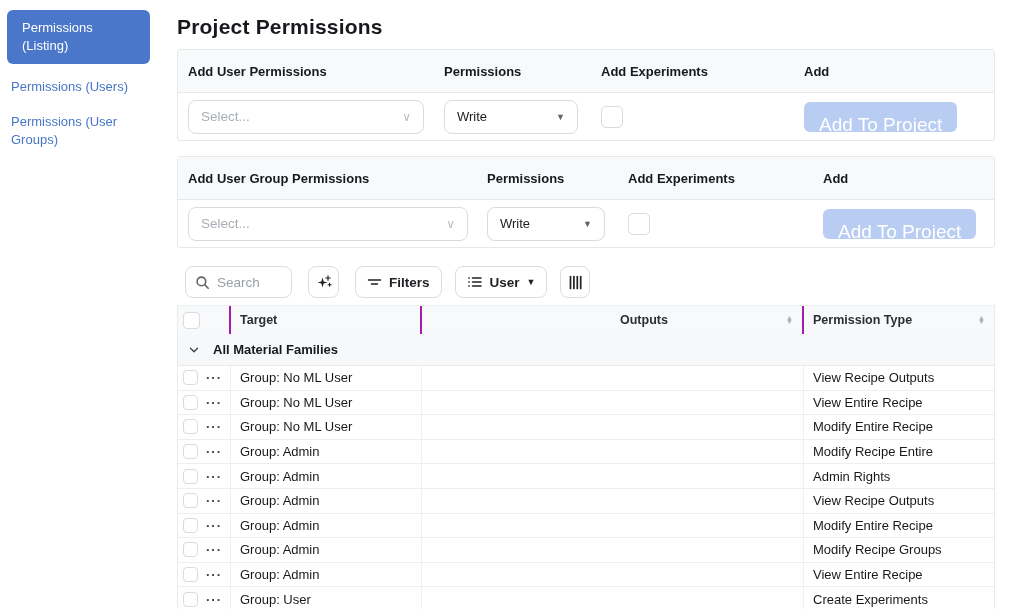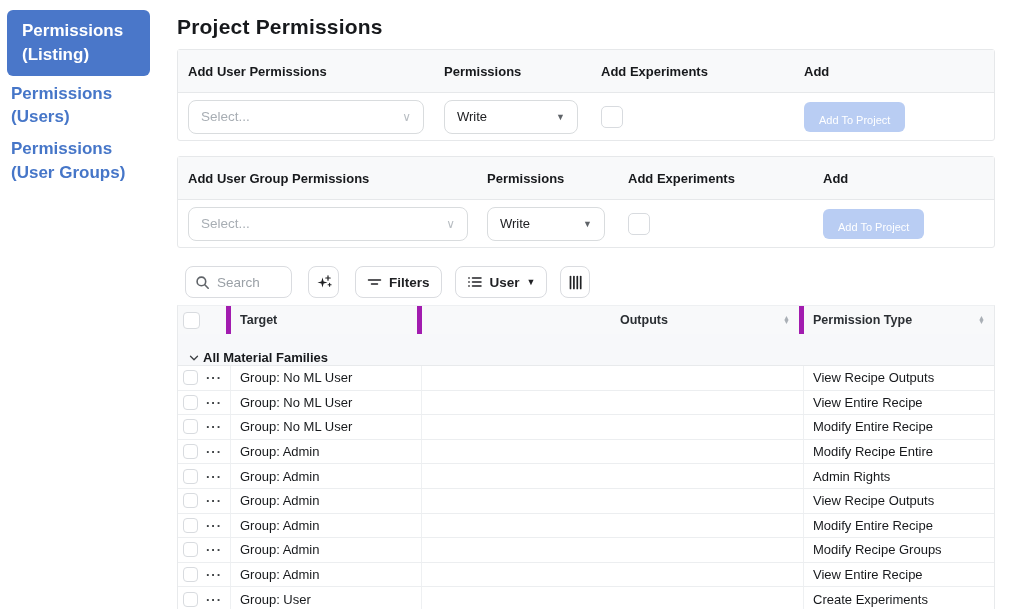--- a/index.html
+++ b/index.html
@@ -2,21 +2,21 @@
 <html><head>
 <meta charset="utf-8">
 <style>
   * { margin:0; padding:0; box-sizing:border-box; }
   html,body { width:1024px; height:609px; background:#fff; overflow:hidden;
     font-family:"Liberation Sans","DejaVu Sans",sans-serif; color:#17191c; }
   .app { display:flex; width:1024px; height:609px; }
 
   
   .sidebar { width:177px; flex:0 0 177px; padding:10px 8px 0 7px; }
-  .side-item { font-size:17px; line-height:1.4; margin-bottom:4px; cursor:pointer;font-weight:bold; }
+  .side-item { font-size:13px; line-height:1.4; margin-bottom:12px; cursor:pointer; }
   .side-item.active { background:#4a77c9; color:#fff; border-radius:6px; padding:9px 10px 9px 15px; width:143px; }
   .side-item.link { color:#4676c8; padding:2px 4px; width:150px; }
 
   
   .main { flex:1; padding:12px 29px 0 0; }
   .page-title { font-size:21px; font-weight:700; letter-spacing:.2px; margin:3px 0 10px 0; }
 
   
   .panel { border:1px solid #e6e8ea; border-radius:3px; margin-bottom:15px; background:#fff; }
   .panel-head { display:flex; align-items:center; height:43px; background:#f8f9fa;
@@ -35,49 +35,49 @@
   .select .val { color:#202124; font-size:13px; }
   .chev { color:#b9bec3; font-size:12px; }
   .caret { color:#5f6368; font-size:9px; }
 
   .cb { display:inline-block; background:#fff; border:1px solid #d8dbdf; border-radius:5px; cursor:pointer; }
   .cb-lg { width:22px; height:22px; }
   .cb-md { width:17px; height:17px; border-radius:4px; }
   .cb-sm { width:15px; height:15px; border-radius:4px; }
 
   .btn-disabled { background:#b9cdf3; color:#fff; border:none; border-radius:6px;
-    height:30px; padding:12px 15px; font-size:11px; font-family:inherit; cursor:default; }
+    height:30px; padding:12px 15px; font-size:19px; font-family:inherit; cursor:default; }
 
   
   .toolbar { display:flex; align-items:flex-start; height:32px; margin:18px 0 7px 8px; }
   .search-box { width:107px; height:32px; border:1px solid #dadce0; border-radius:8px;
     display:flex; align-items:center; padding:0 9px; gap:7px; }
   .search-box input { border:none; outline:none; width:60px; font-size:13.5px;
     font-family:inherit; color:#202124; background:transparent; }
   .search-box input::placeholder { color:#9aa0a6; }
   .tbtn { height:32px; border:1px solid #dadce0; border-radius:8px; background:#fff;
     display:flex; align-items:center; justify-content:center; gap:7px; cursor:pointer;
     font-size:13.5px; font-weight:600; color:#202124; padding:0 11px; }
   .mt7{margin-left:16px}.mt12{margin-left:13px}
 
   
   .table { border:1px solid #e8eaec; border-top:1px solid #eef0f2; }
   .thead { display:flex; height:28px; background:#f8f9fa; align-items:stretch; }
-  .cell { display:flex; align-items:center; border-right:5px solid #a21caf;
+  .cell { display:flex; align-items:center; border-right:2px solid #a21caf;
     padding:0 9px; font-size:13px; overflow:hidden; white-space:nowrap; }
   .cell:last-child { border-right:none; }
   .th { font-size:12.5px; font-weight:700; color:#2b2f33; justify-content:space-between; cursor:pointer; }
   .c-check { width:53px; flex:0 0 53px; gap:8px; padding:0 0 0 5px; }
   .c-target { width:191px; flex:0 0 191px; }
   .c-mf { width:189px; flex:0 0 189px;margin-top:48px; }
   .c-project { width:193px; flex:0 0 193px; }
   .c-pt { flex:1; }
   .sort { display:flex; flex-direction:column; line-height:.55; color:#aab0b6; font-size:7px; }
-  .group-row { display:flex; align-items:flex-end; height:32px; background:#f7f8fa;
-    border-bottom:1px solid #e8eaec; padding-left:9px; gap:2px; }
+  .group-row { display:flex; align-items:center; height:32px; background:#f7f8fa;
+    border-bottom:1px solid #e8eaec; padding-left:9px; gap:12px; }
   .group-label { font-size:13px; font-weight:700; }
   .trow { display:flex; height:24.6px; border-bottom:1px solid #eceef0; background:#fff; }
   .trow .cell { border-right:1px solid #eef0f2; }
   .trow .cell:last-child { border-right:none; }
   .dots { color:#3c4043; font-weight:700; font-size:13px; letter-spacing:1px; cursor:pointer; line-height:1; }
   svg { display:block; }
 </style>
 </head>
 <body>
 

